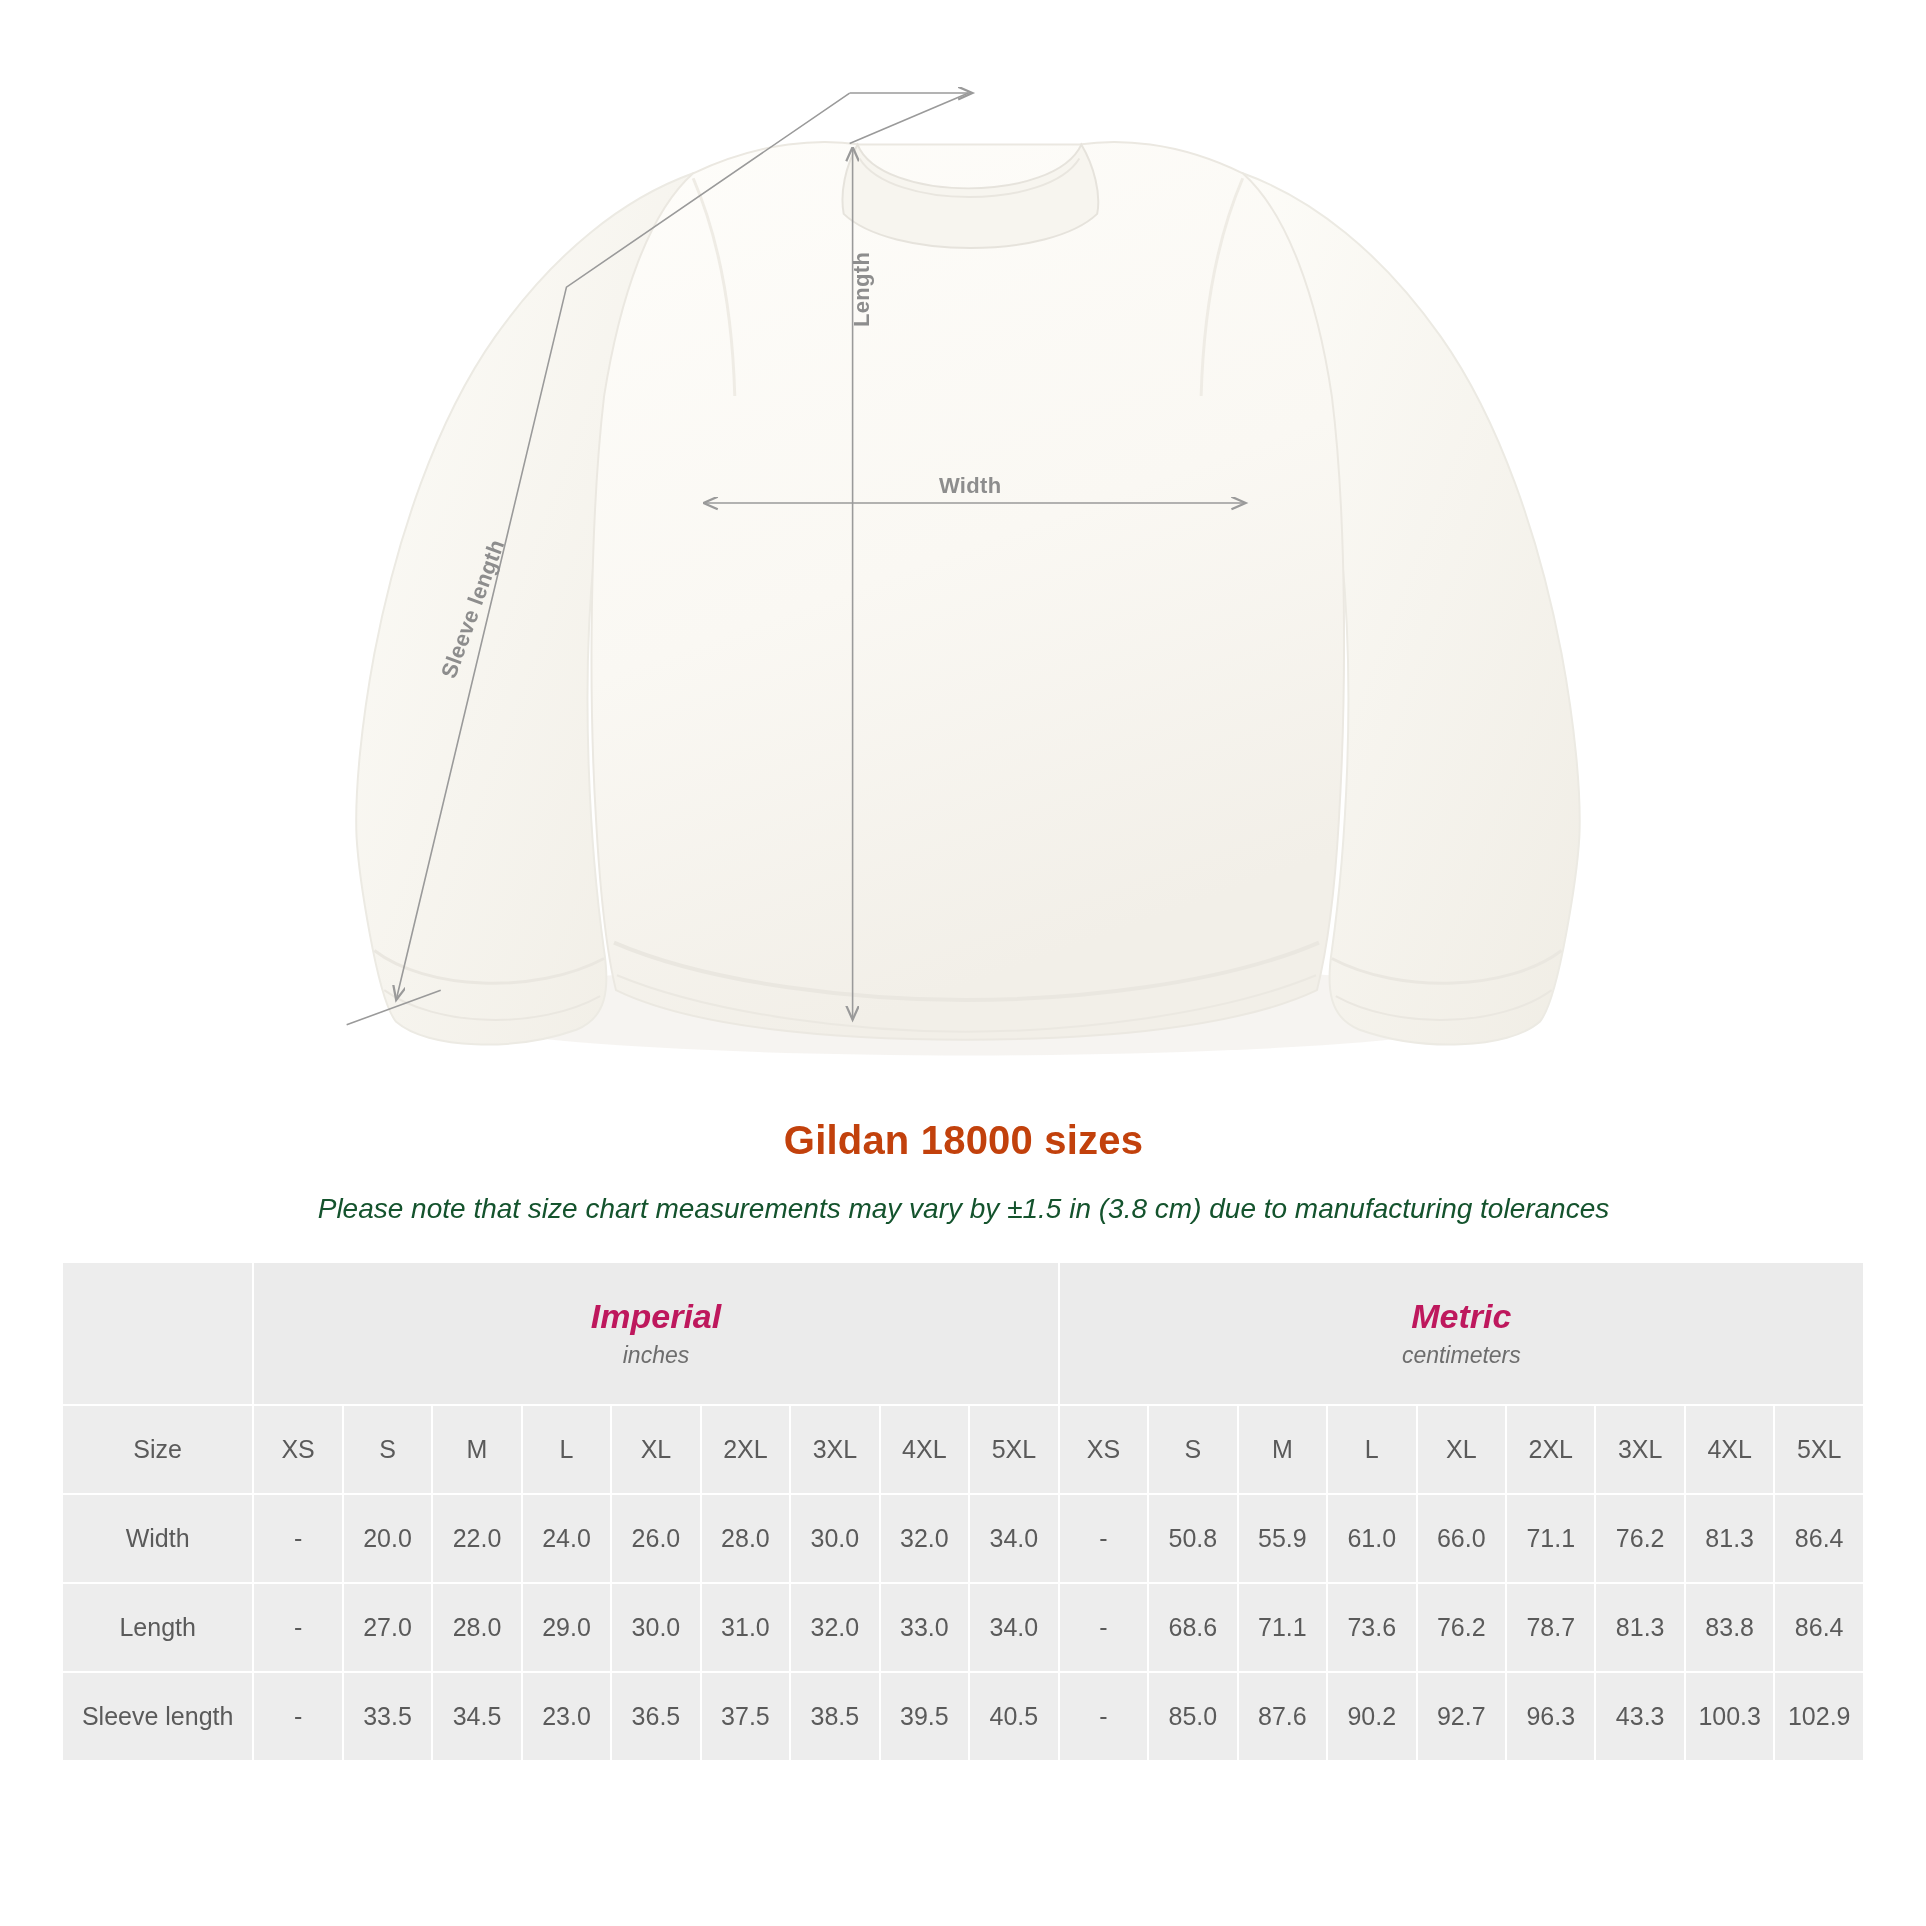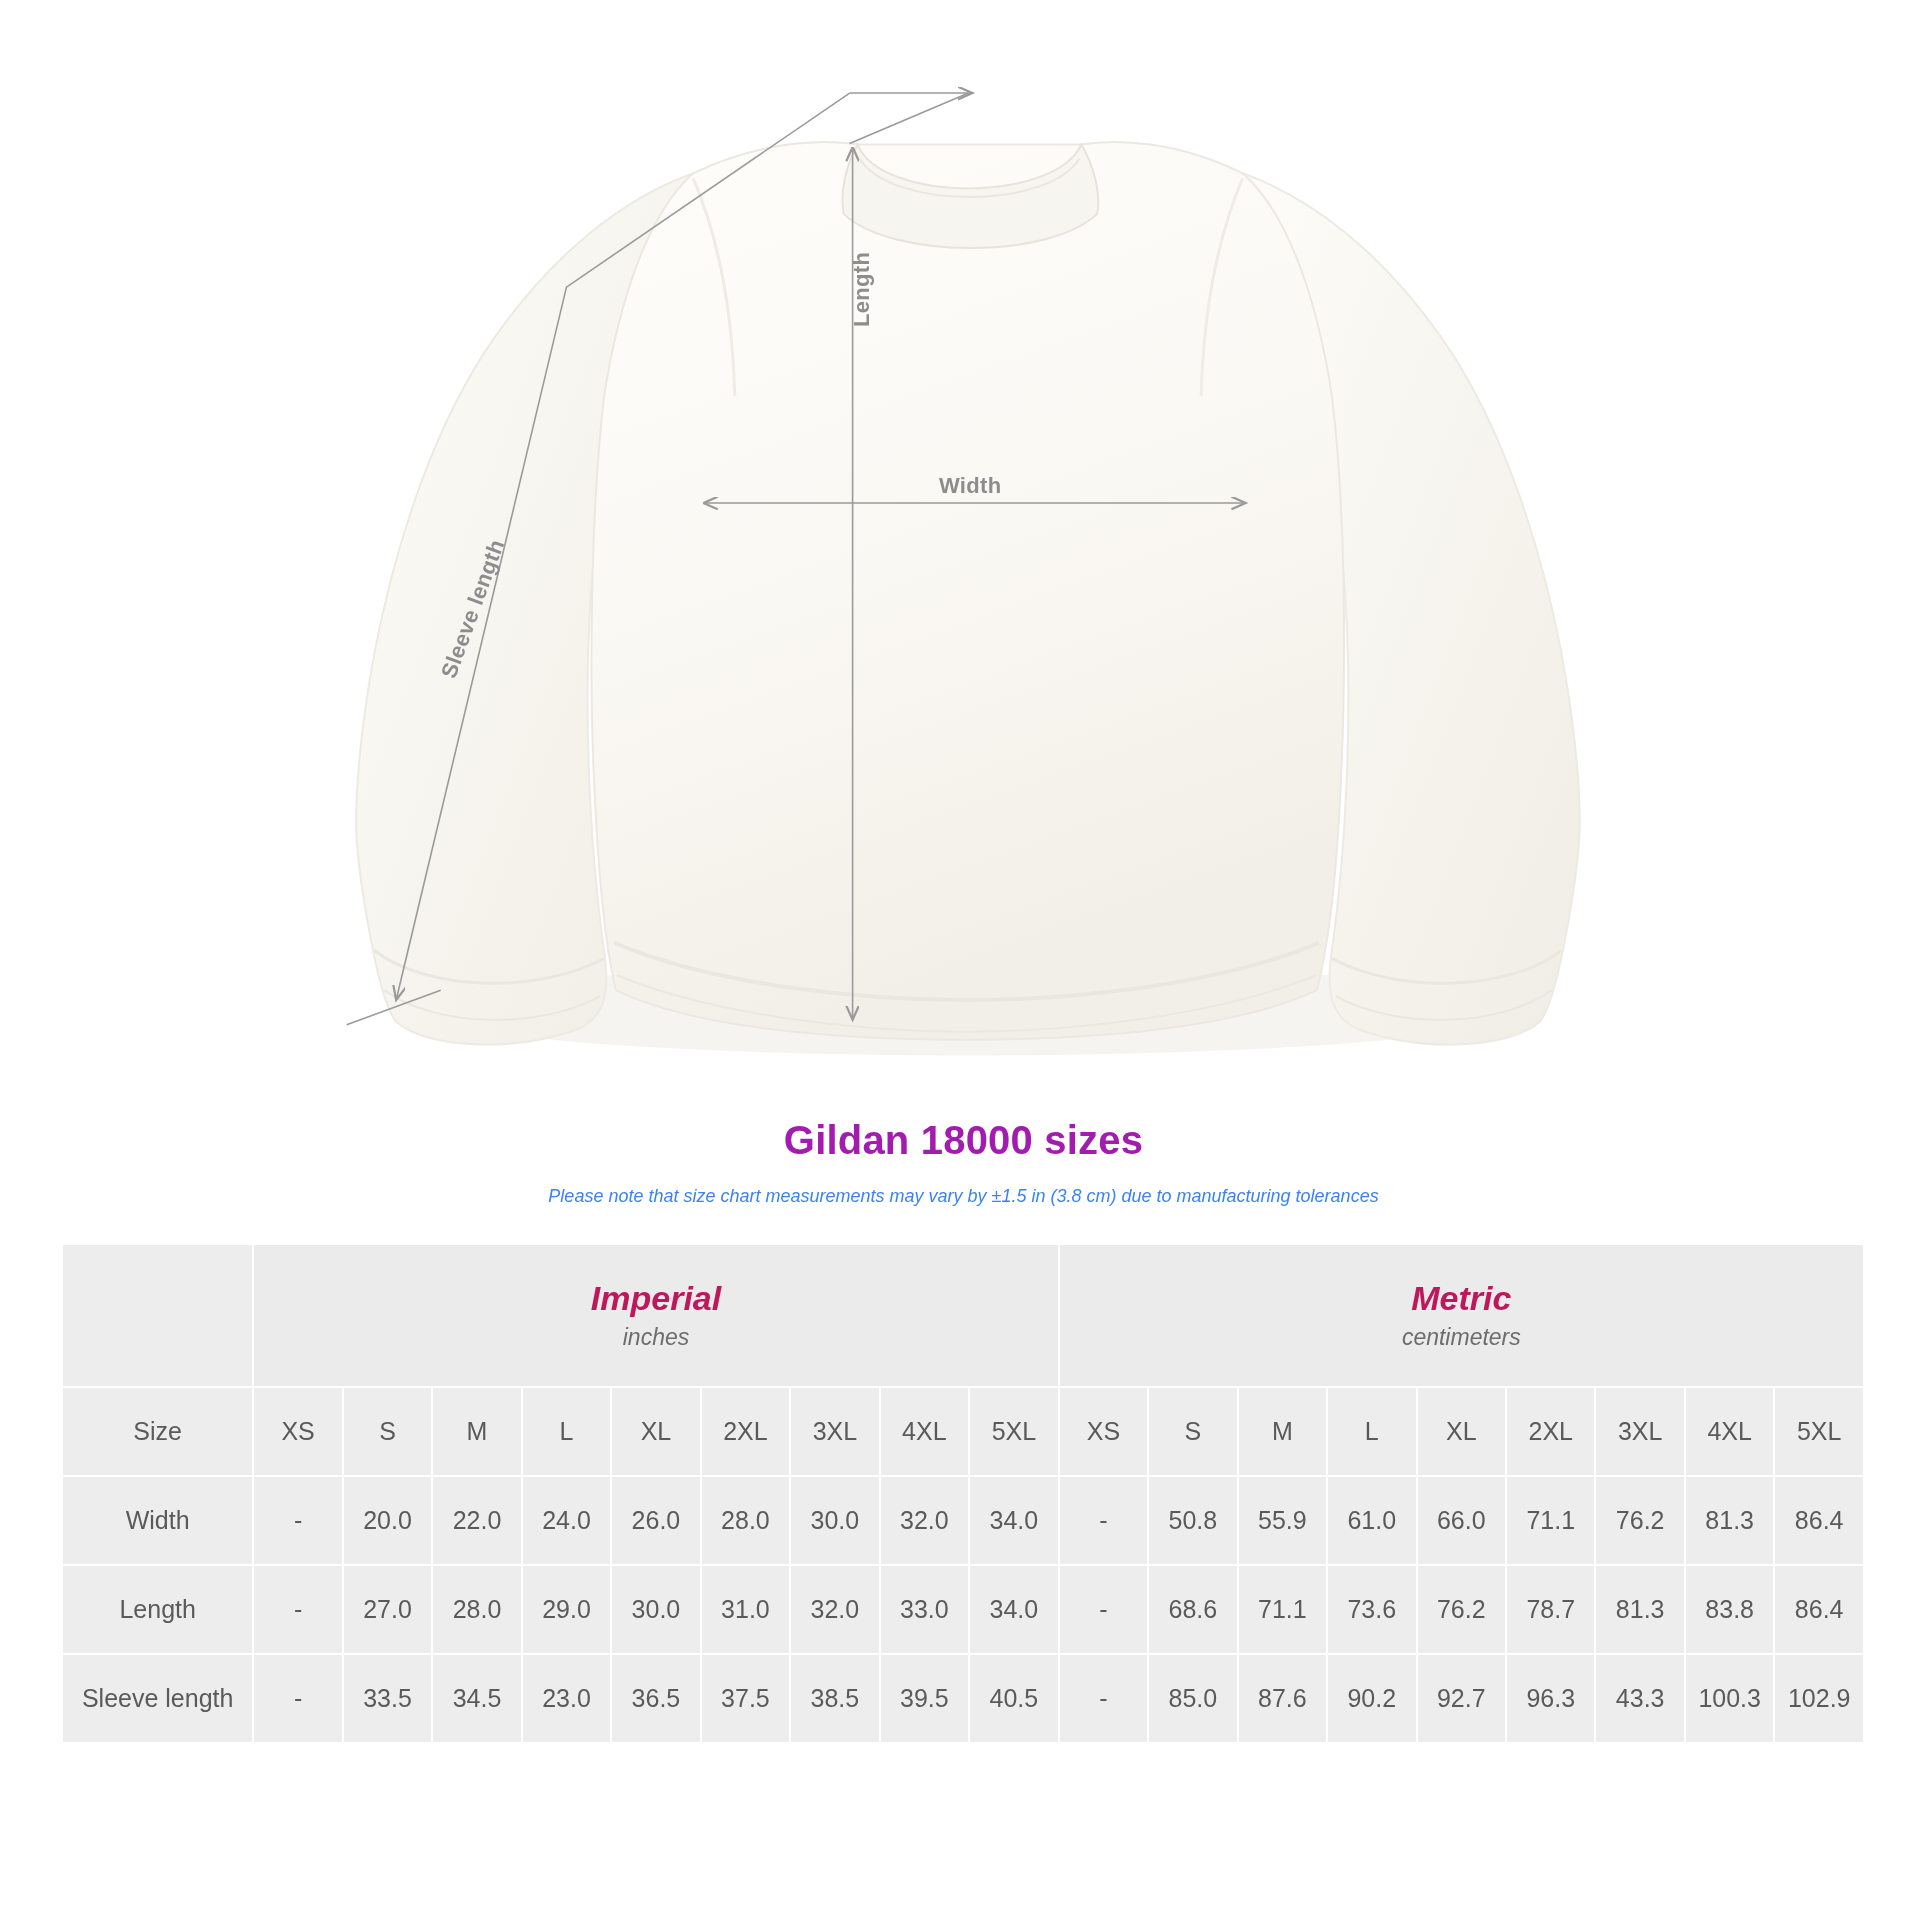--- a/index.html
+++ b/index.html
@@ -55,28 +55,28 @@
   }
 
   
   .title-block {
     text-align: center;
     margin-top: 14px;
   }
   .chart-title {
     font-size: 40px;
     font-weight: bold;
-    color: #a21caf;
-    margin: 0 0 23px 0;
+    color: #c2410c;
+    margin: 0 0 30px 0;
     letter-spacing: 0.2px;
   }
   .chart-note {
-    font-size: 18px;
+    font-size: 28px;
     font-style: italic;
-    color: #3b82f6;
+    color: #14532d;
     margin: 0;
   }
 
   
   .table-wrap {
     margin: 36px 61px 0 61px;
   }
   table.size-table {
     border-collapse: separate;
     border-spacing: 2px;

